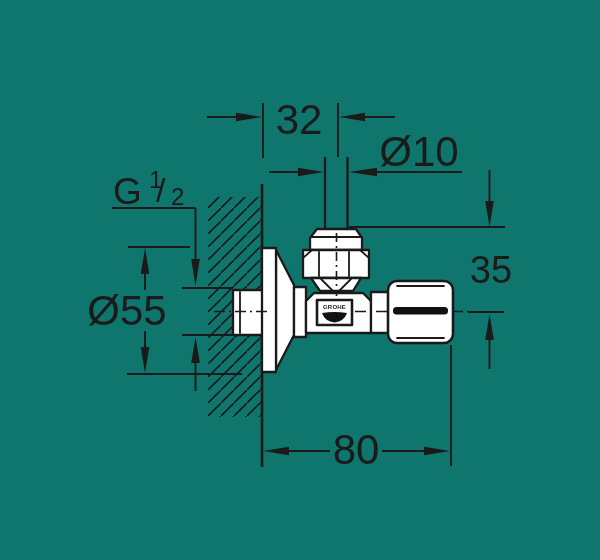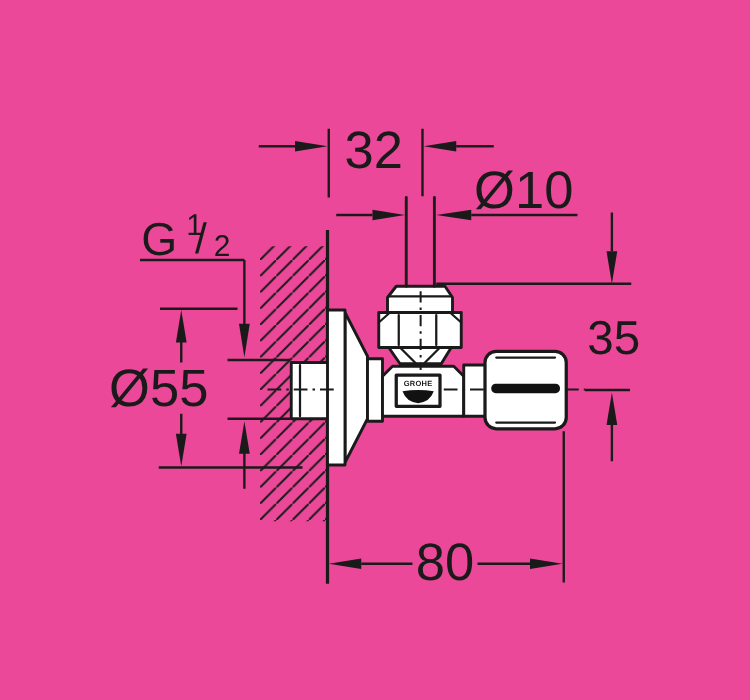--- a/index.html
+++ b/index.html
@@ -1,19 +1,19 @@
 <!DOCTYPE html>
 <html><head>
 <meta charset="utf-8">
 <style>
   html,body{margin:0;padding:0;background:#ffffff;}
   .canvas{
     position:relative;
     width:600px;height:560px;
-    background:#ec4899;
+    background:#0f766e;
     font-family:"Liberation Sans", sans-serif;
     overflow:hidden;
   }
   svg text{
     font-family:"Liberation Sans", sans-serif;
     fill:#1a1a1a;
   }
   .dim-txt{font-size:42px;}
   .dim-txt-sm{font-size:38px;}
   .thread-g{font-size:37px;}

